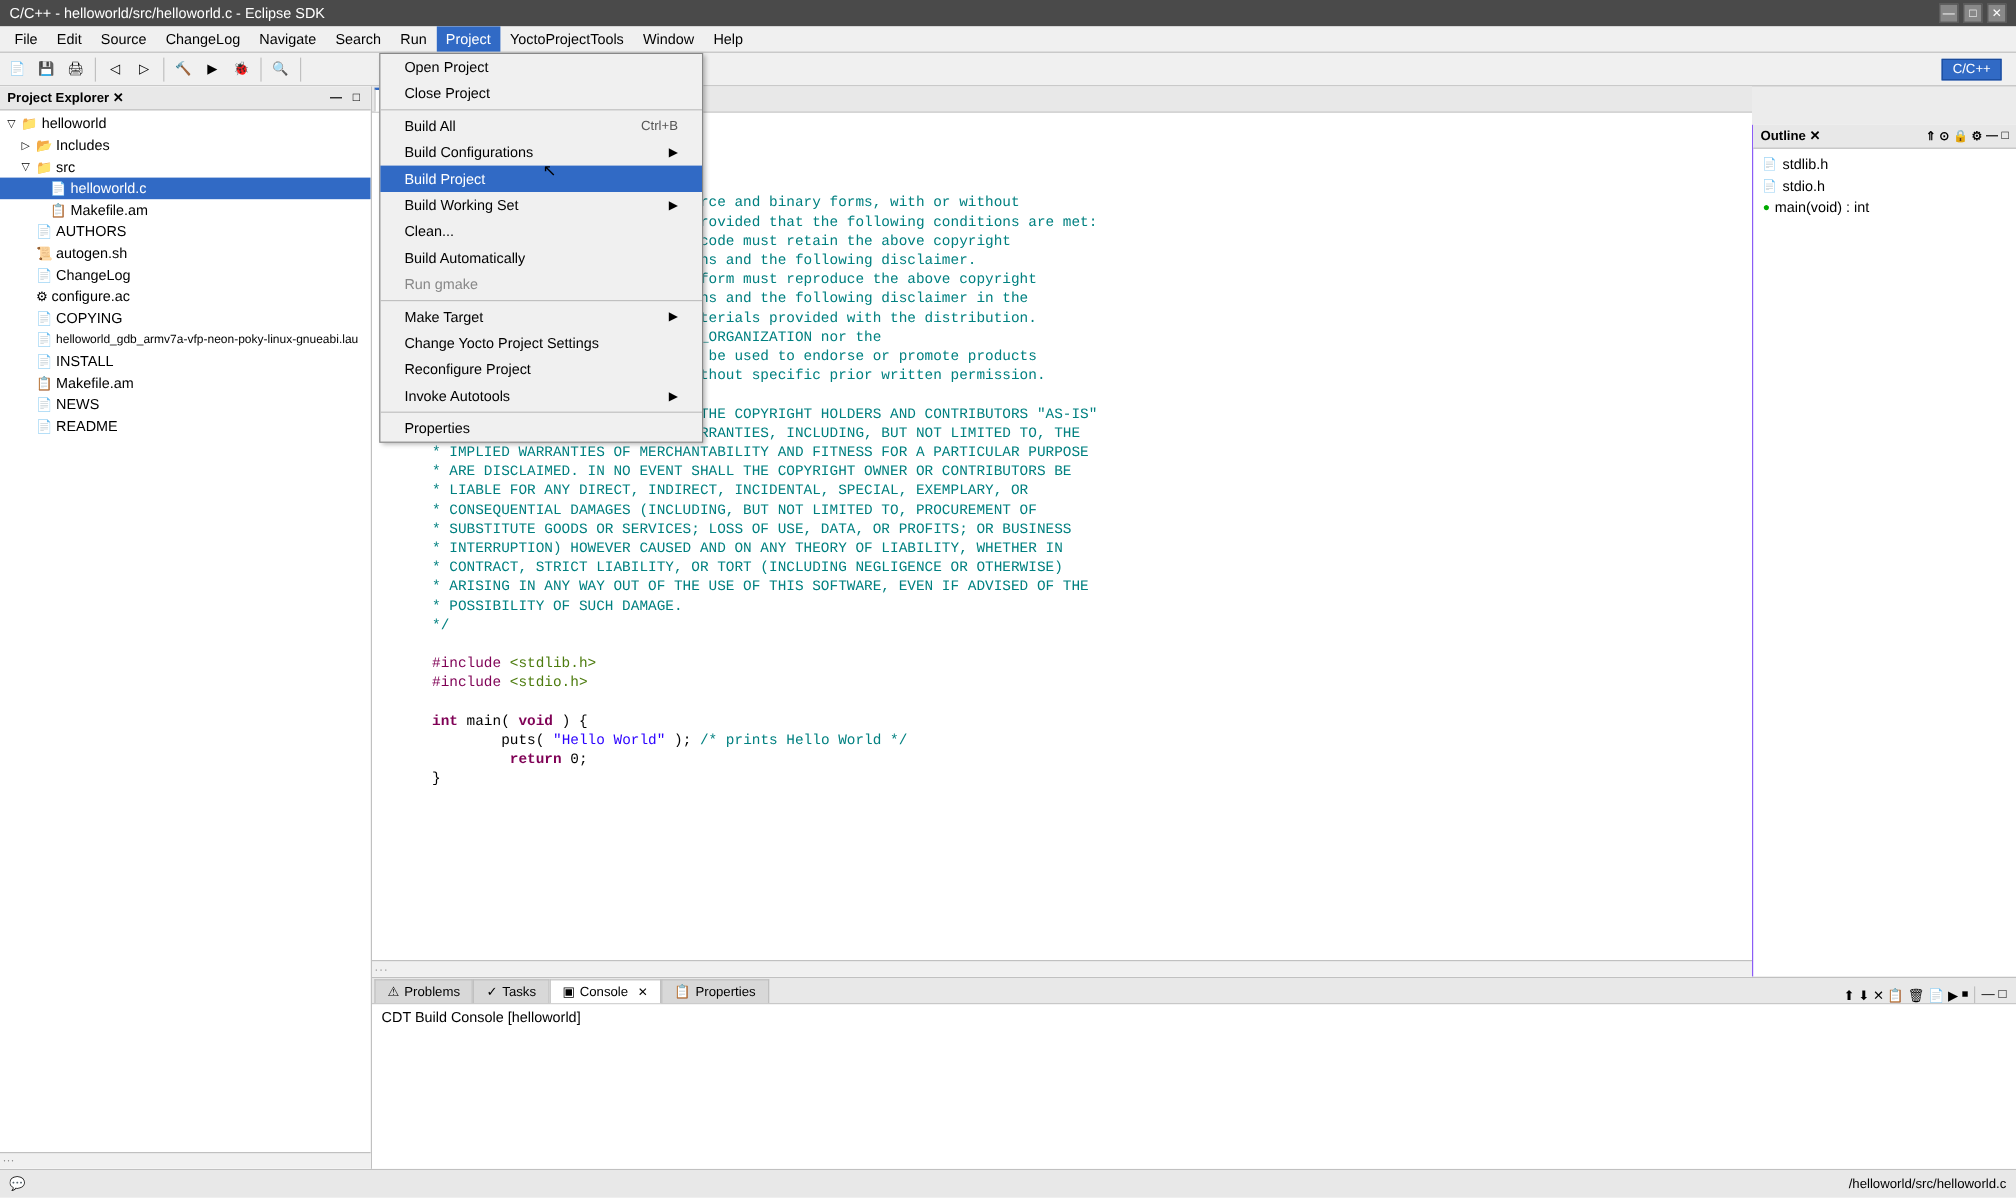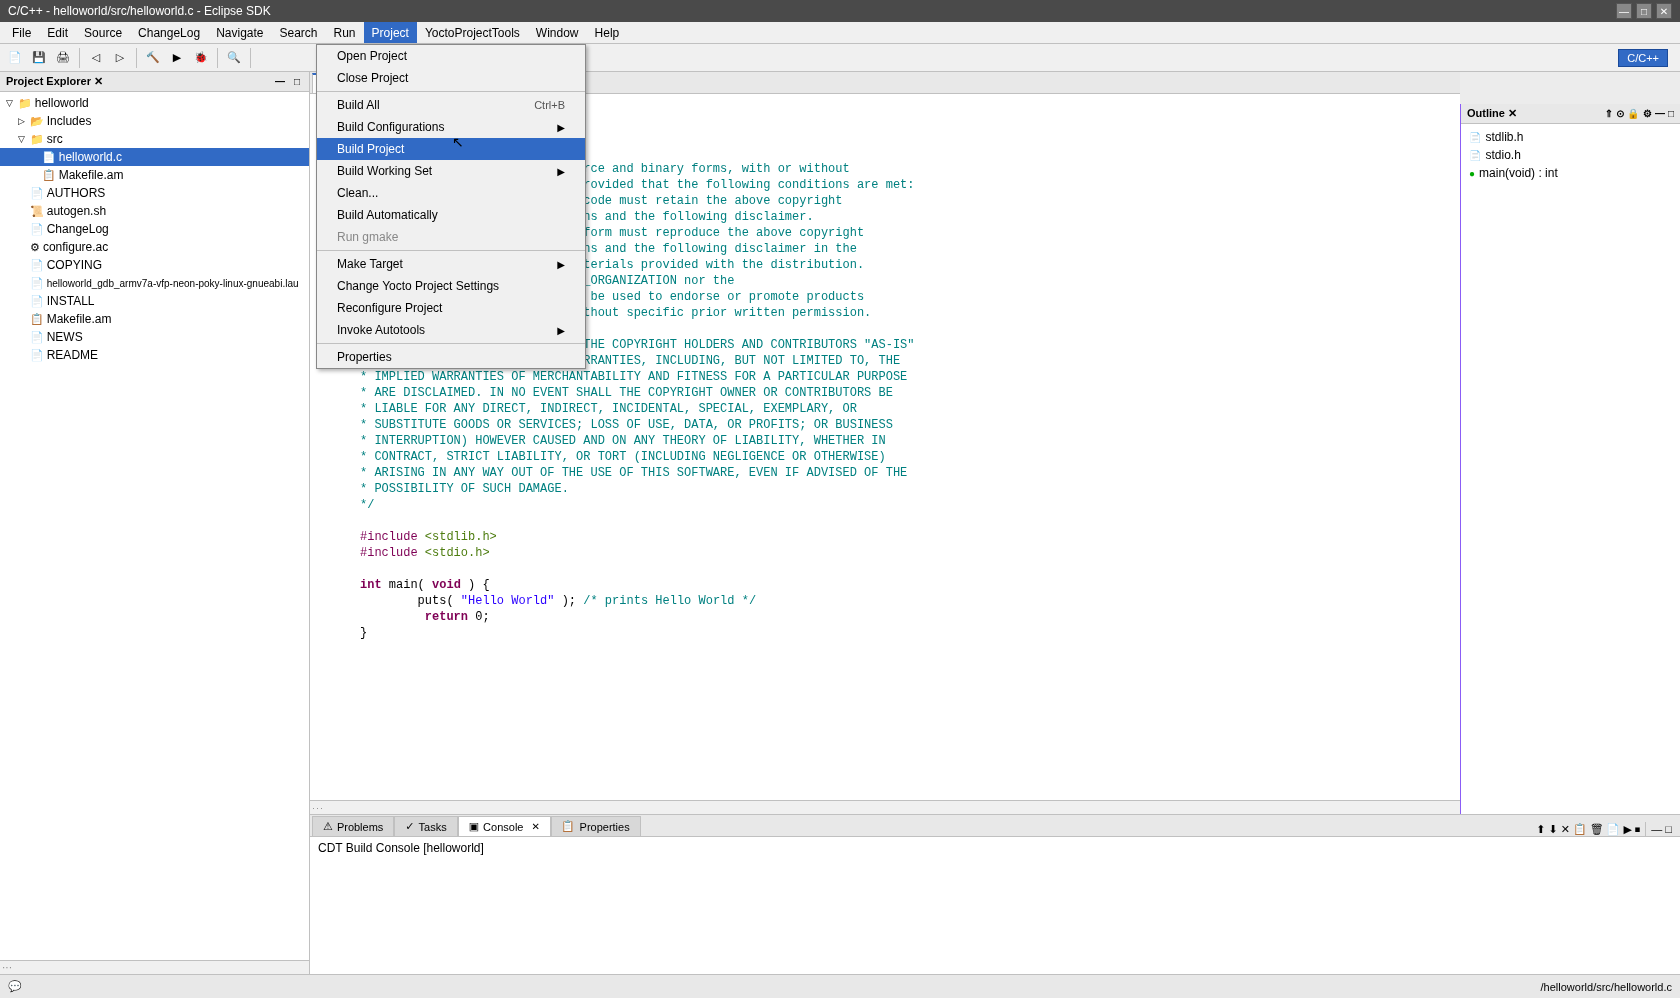--- a/index.html
+++ b/index.html
@@ -612,20 +612,24 @@
             <div class="code-line">
               <span class="line-num"></span>
               <span class="code-text c-comment"> * ARE DISCLAIMED. IN NO EVENT SHALL THE COPYRIGHT OWNER OR CONTRIBUTORS BE</span>
             </div>
             <div class="code-line">
               <span class="line-num"></span>
               <span class="code-text c-comment"> * LIABLE FOR ANY DIRECT, INDIRECT, INCIDENTAL, SPECIAL, EXEMPLARY, OR</span>
             </div>
             <div class="code-line">
               <span class="line-num"></span>
+              <span class="code-text c-comment"> * CONSEQUENTIAL DAMAGES (INCLUDING, BUT NOT LIMITED TO, PROCUREMENT OF</span>
+            </div>
+            <div class="code-line">
+              <span class="line-num"></span>
               <span class="code-text c-comment"> * SUBSTITUTE GOODS OR SERVICES; LOSS OF USE, DATA, OR PROFITS; OR BUSINESS</span>
             </div>
             <div class="code-line">
               <span class="line-num"></span>
               <span class="code-text c-comment"> * INTERRUPTION) HOWEVER CAUSED AND ON ANY THEORY OF LIABILITY, WHETHER IN</span>
             </div>
             <div class="code-line">
               <span class="line-num"></span>
               <span class="code-text c-comment"> * CONTRACT, STRICT LIABILITY, OR TORT (INCLUDING NEGLIGENCE OR OTHERWISE)</span>
             </div>

